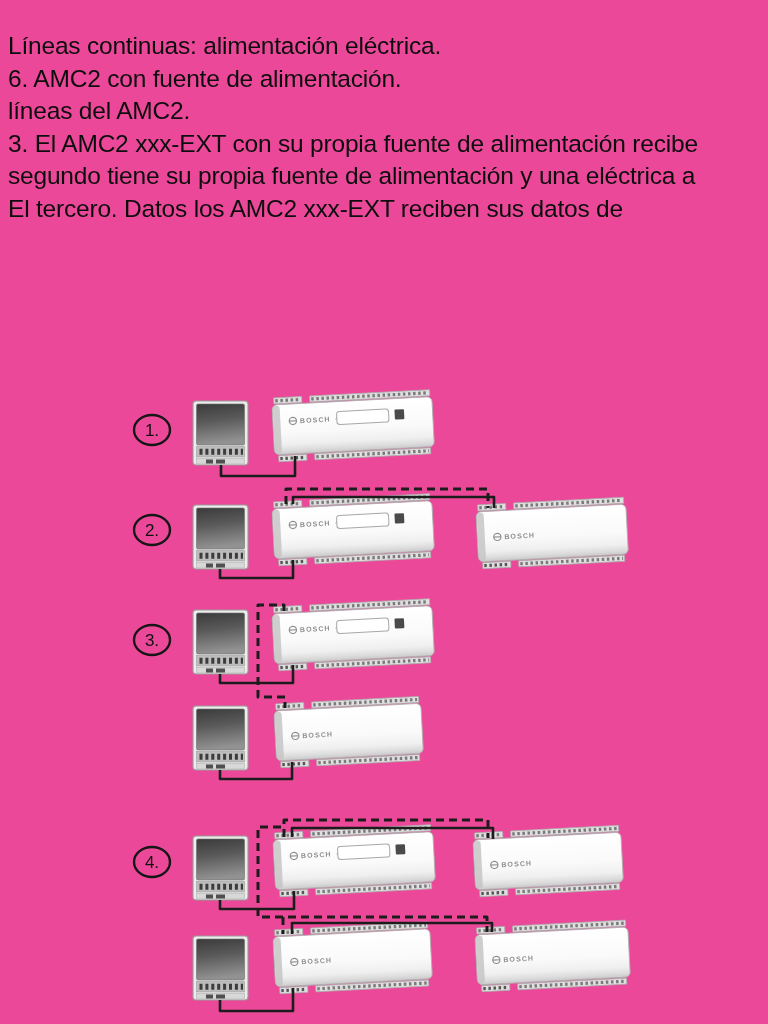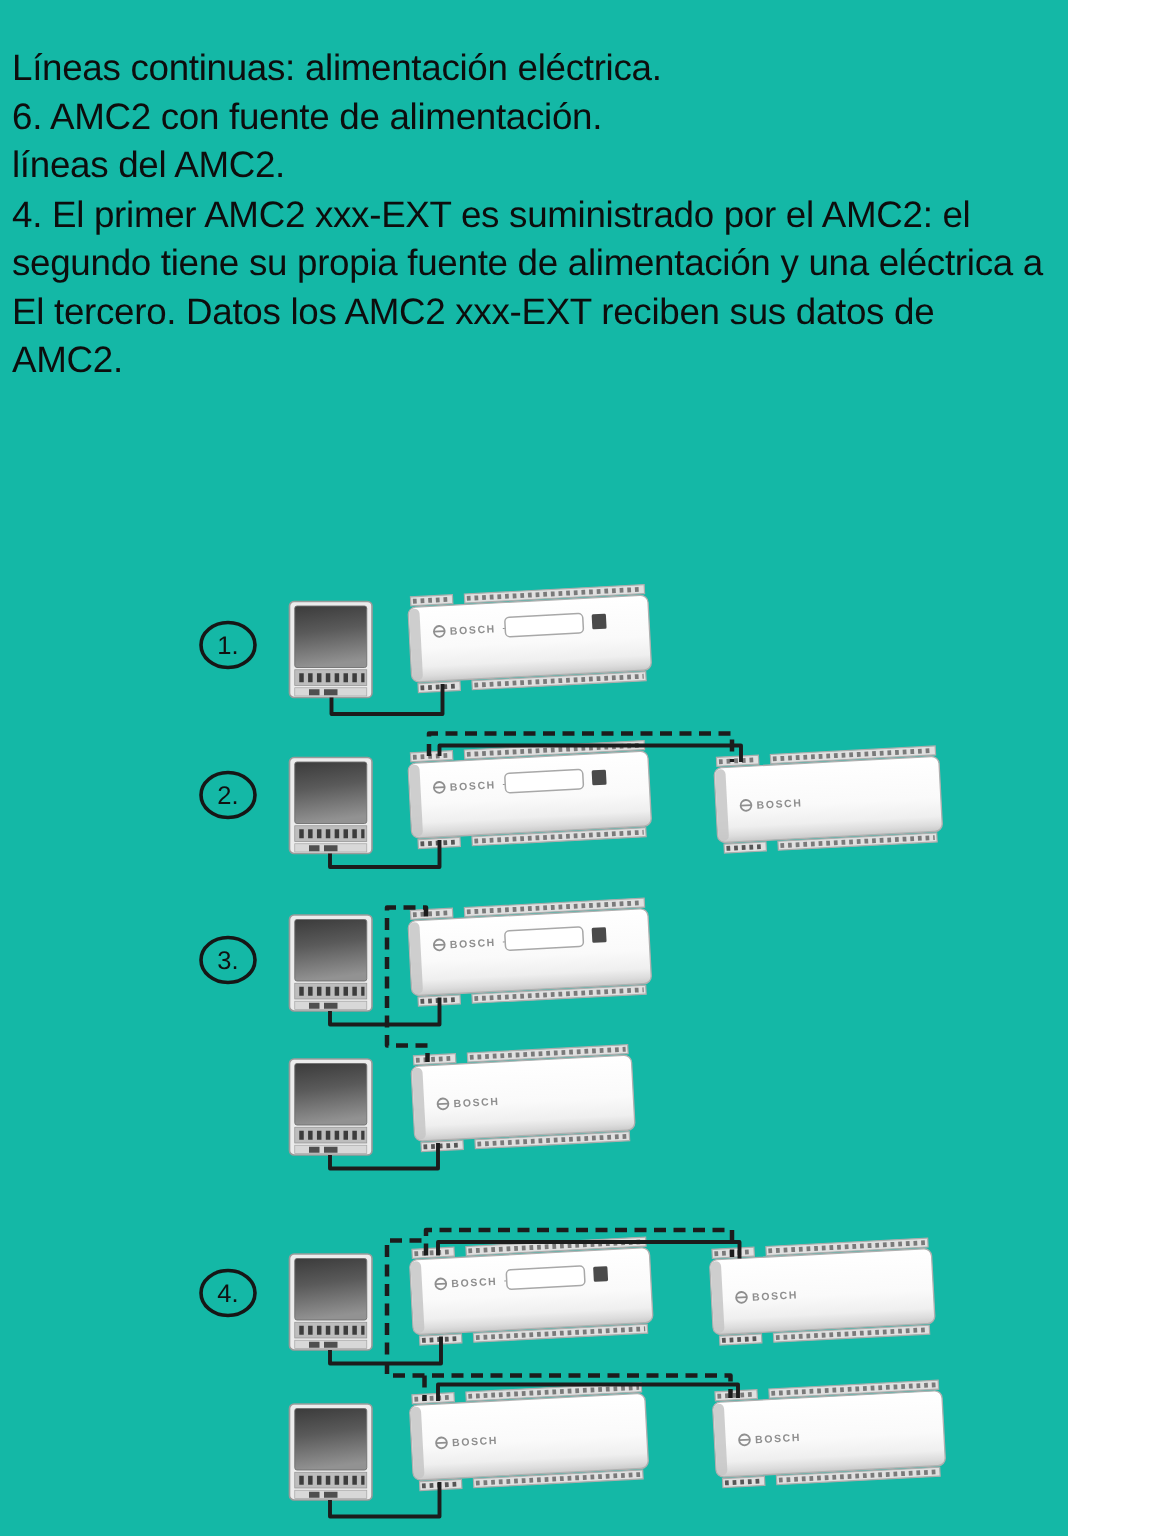--- a/index.html
+++ b/index.html
@@ -1,34 +1,33 @@
 <!DOCTYPE html>
 <html><head>
 <meta charset="utf-8">
 <style>
   html,body{margin:0;padding:0;background:#fff;}
-  .page{position:relative;width:712px;height:1024px;background:#14b8a6;overflow:hidden;
+  .page{position:relative;width:768px;height:1024px;background:#ec4899;overflow:hidden;
         font-family:"Liberation Sans", sans-serif;}
   .text-block{position:absolute;left:8px;top:30px;width:752px;color:#0d0d0d;}
   .tl{font-size:24.5px;line-height:32.5px;letter-spacing:-0.2px;white-space:nowrap;font-weight:400;}
   .diagram{position:absolute;left:0;top:0;width:768px;height:1024px;}
   svg text{user-select:none;}
 </style>
 </head>
 <body>
 
 <div class="page">
   <div class="text-block">
     <div class="tl">Líneas continuas: alimentación eléctrica.</div>
     <div class="tl">6. AMC2 con fuente de alimentación.</div>
     <div class="tl">líneas  del AMC2.</div>
-    <div class="tl">4. El primer AMC2 xxx-EXT es suministrado por el AMC2: el</div>
+    <div class="tl">3. El AMC2 xxx-EXT con su propia fuente de alimentación recibe</div>
     <div class="tl">segundo tiene su propia fuente de alimentación y una eléctrica a</div>
     <div class="tl">El tercero. Datos los AMC2 xxx-EXT reciben sus datos de</div>
-    <div class="tl">AMC2.</div>
   </div>
   <div id="diagram" class="diagram"><svg viewBox="0 0 768 1024" width="768" height="1024">
         <defs>
           <linearGradient id="bodyGrad" x1="0" y1="0" x2="0" y2="1">
             <stop offset="0%" stop-color="#ffffff"></stop>
             <stop offset="55%" stop-color="#fafafa"></stop>
             <stop offset="80%" stop-color="#efefef"></stop>
             <stop offset="92%" stop-color="#dcdcdc"></stop>
             <stop offset="100%" stop-color="#c9c9c9"></stop>
           </linearGradient>

